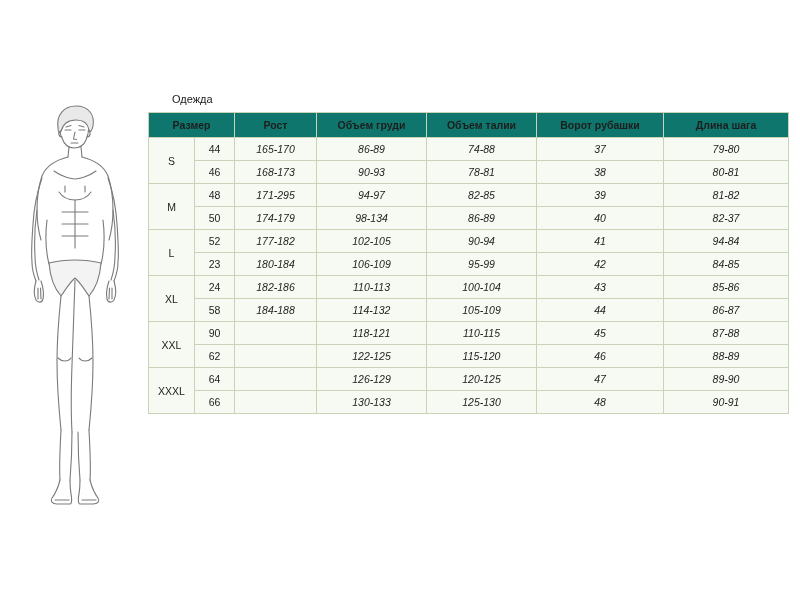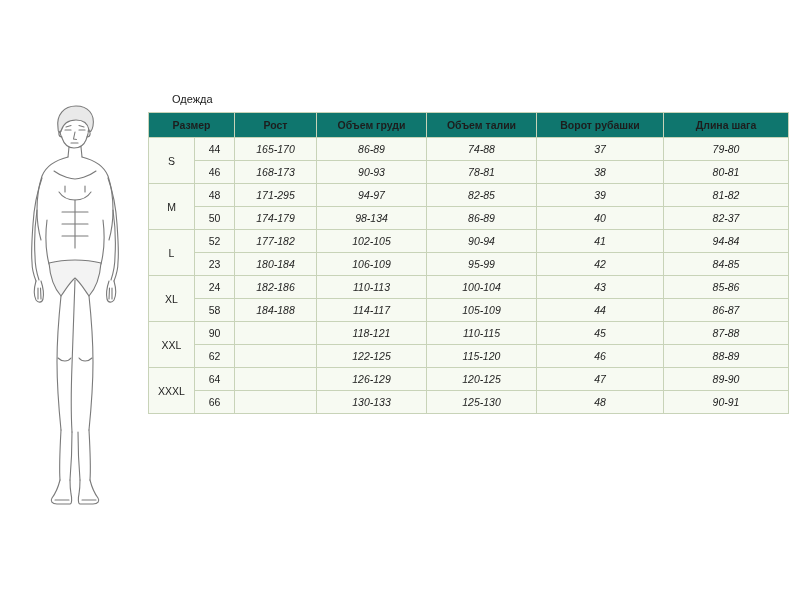--- a/index.html
+++ b/index.html
@@ -245,21 +245,21 @@
           <td class="size-num">24</td>
           <td class="val">182-186</td>
           <td class="val">110-113</td>
           <td class="val">100-104</td>
           <td class="val">43</td>
           <td class="val">85-86</td>
         </tr>
         <tr>
           <td class="size-num">58</td>
           <td class="val">184-188</td>
-          <td class="val">114-117</td>
+          <td class="val">114-132</td>
           <td class="val">105-109</td>
           <td class="val">44</td>
           <td class="val">86-87</td>
         </tr>
 
         <tr>
           <td class="size-letter" rowspan="2">XXL</td>
           <td class="size-num">90</td>
           <td class="val"></td>
           <td class="val">118-121</td>

